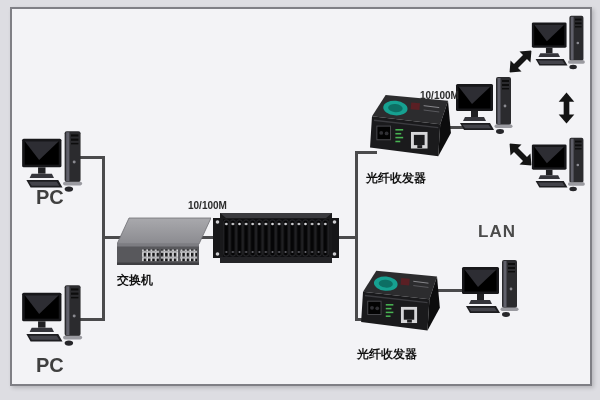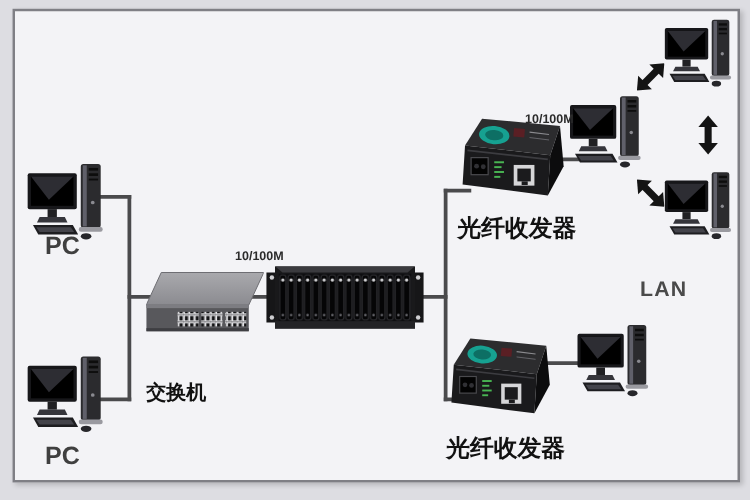--- a/index.html
+++ b/index.html
@@ -33,22 +33,22 @@
   }
 
   
   .line{position:absolute;background:#4a4a4c;z-index:1;}
 
   .dev{position:absolute;z-index:2;}
   .lbl{
     position:absolute;z-index:3;color:#111;font-weight:bold;
     white-space:nowrap;
   }
-  .lbl-zh{font-size:16px;margin-top:32px;}
-  .lbl-zh-sm{font-size:19px;}
+  .lbl-zh{font-size:12px;}
+  .lbl-zh-sm{font-size:12px;}
   .lbl-pc{font-size:20px;color:#3f3f3f;font-weight:600;font-family:"Liberation Sans",sans-serif;}
   .lbl-lan{font-size:17px;color:#4a4a4a;font-weight:600;letter-spacing:1px;}
   .lbl-speed{font-size:10px;font-weight:bold;color:#2b2b2b;}
 
   .arrow{position:absolute;z-index:2;}
 </style>
 </head>
 <body>
 
 <div id="stage">
@@ -222,15 +222,15 @@
     <svg width="17" height="42">
         <use href="#sym-arrow"></use>
       </svg>
   </div>
   <div class="arrow" style="left:511px;top:139px;width:19px;height:31px;transform:rotate(-45deg);">
     <svg width="19" height="31">
         <use href="#sym-arrow"></use>
       </svg>
   </div>
 
-  <div class="lbl lbl-lan" style="left:512px;top:222px;width:60px;">LAN</div>
+  <div class="lbl lbl-lan" style="left:478px;top:222px;width:60px;">LAN</div>
 
 </div>
 
 </body></html>

